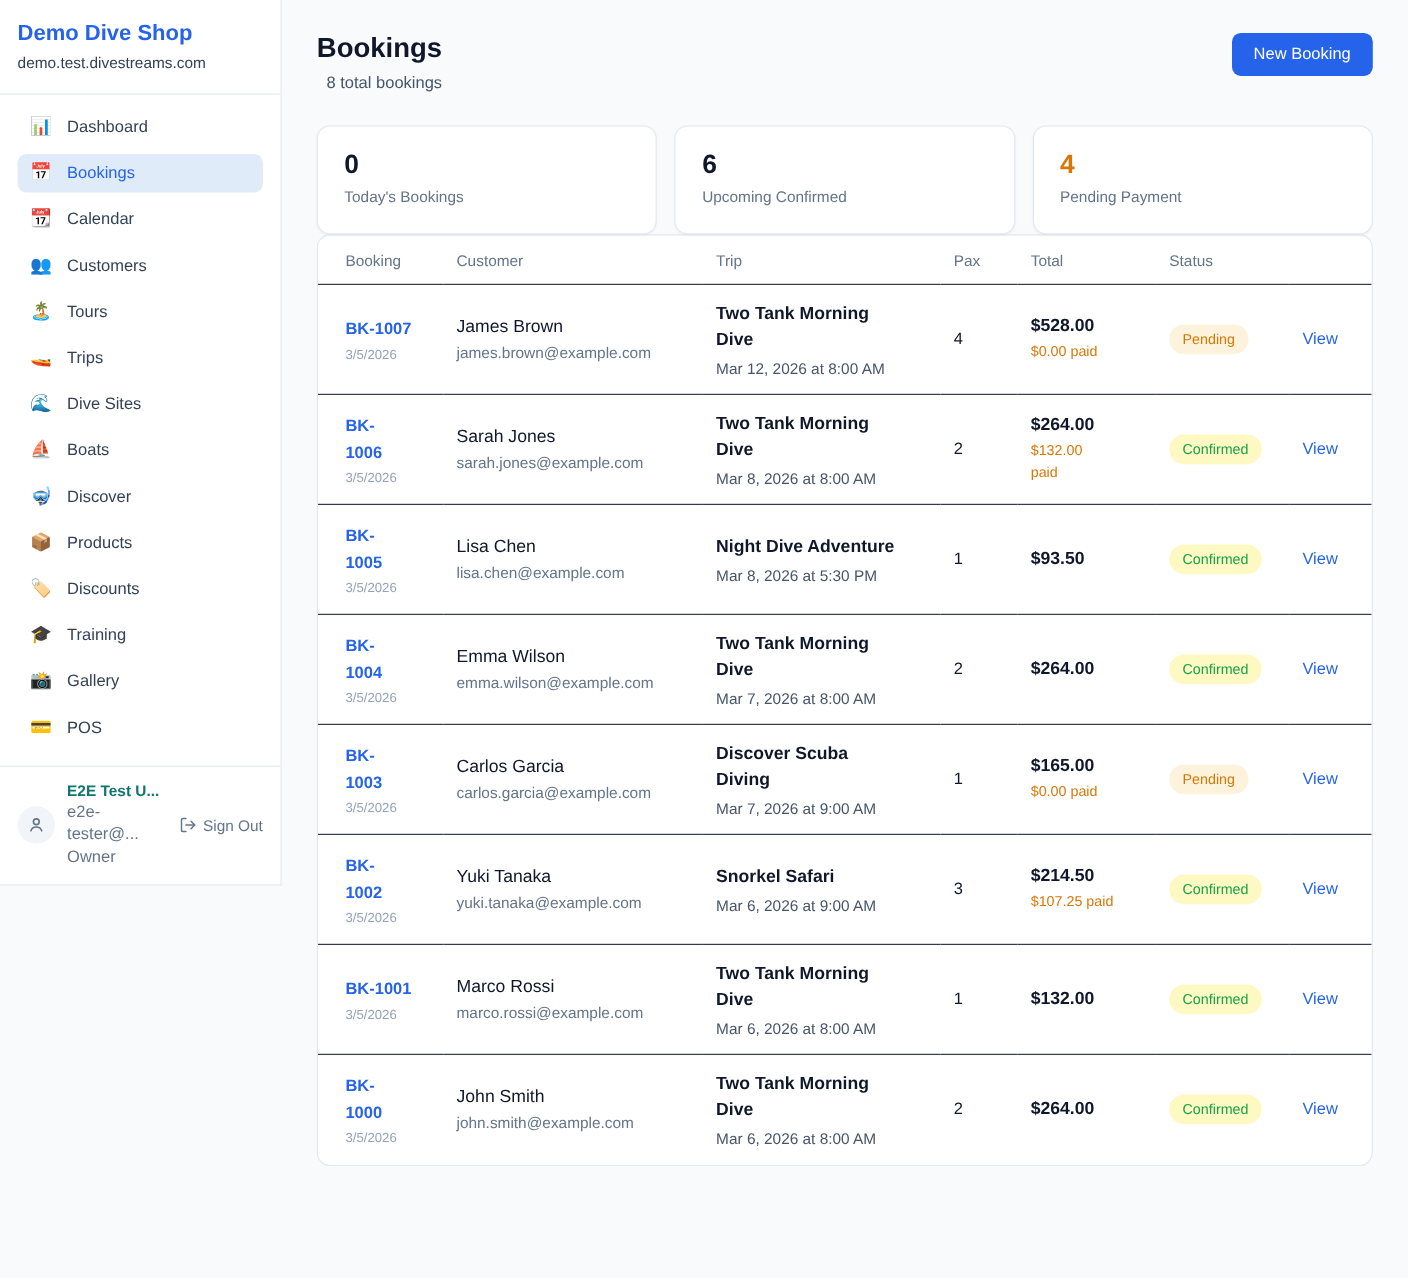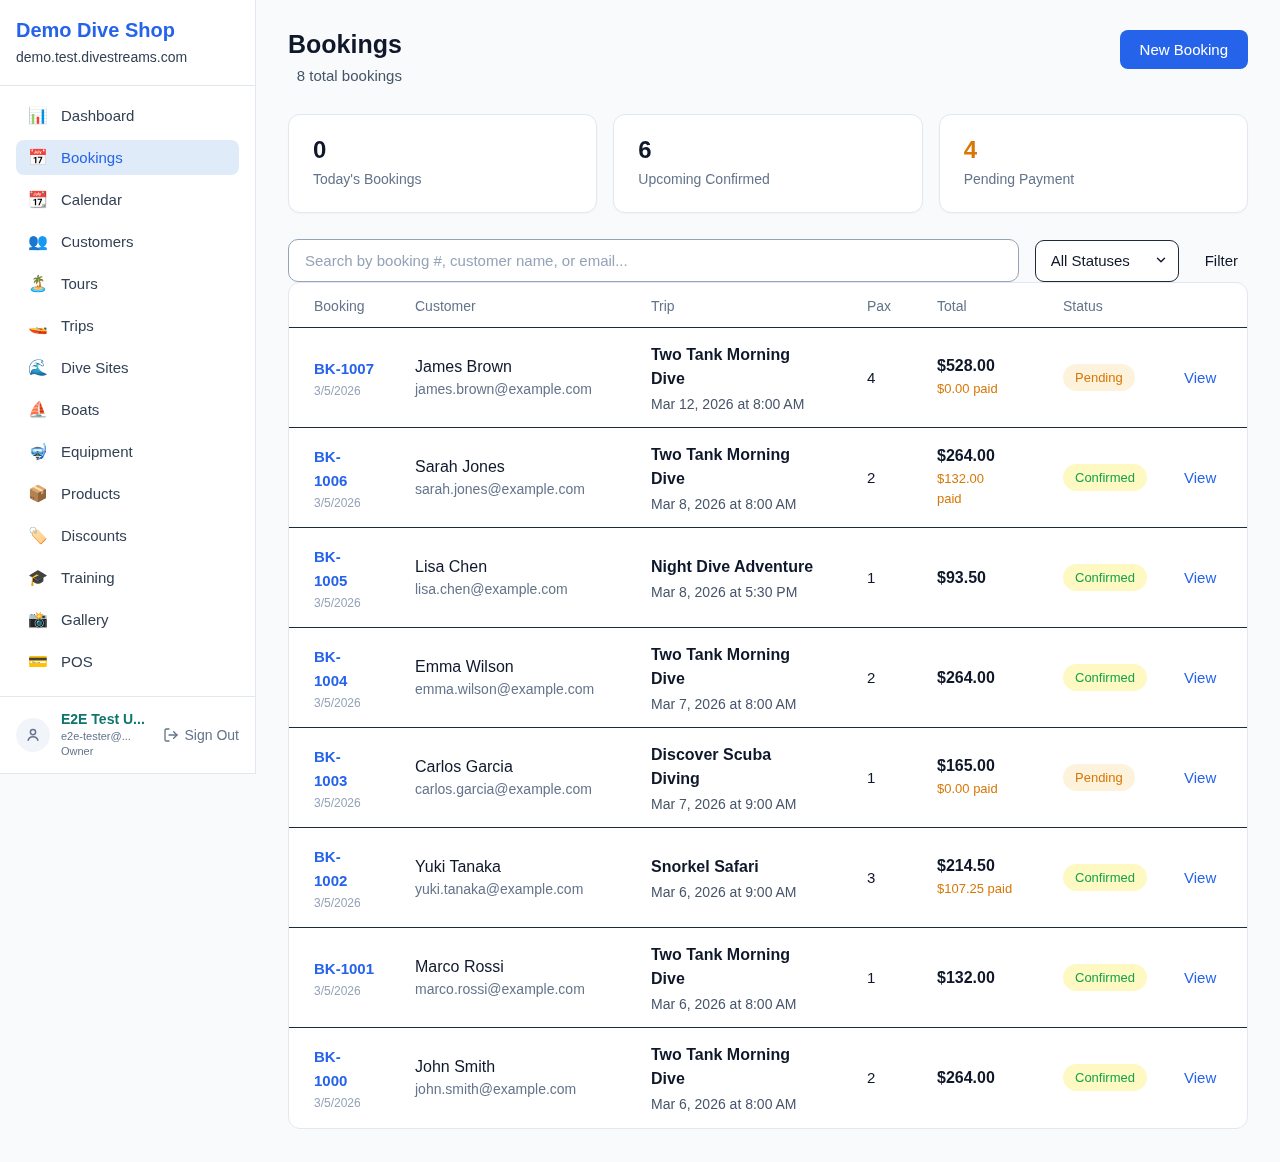--- a/index.html
+++ b/index.html
@@ -31,21 +31,21 @@
   .user-box {
     border-top: 1px solid #E2E8F0; padding: 14px 16px;
     display: flex; align-items: center; gap: 11px;
   }
   .avatar {
     width: 34px; height: 34px; flex: none; border-radius: 50%;
     background: #F1F5F9; display: flex; align-items: center; justify-content: center;
   }
   .user-info { min-width: 0; }
   .user-name { font-size: 14px; font-weight: 700; color: #0f766e; margin-bottom: 2px; }
-  .user-email, .user-role { font-size: 11px; color: #64748B; line-height: 1.35; }
+  .user-email, .user-role { font-size: 15px; color: #64748B; line-height: 1.35; }
   .signout {
     margin-left: auto; display: flex; align-items: center; gap: 6px;
     color: #64748B; font-size: 14px; cursor: pointer; white-space: nowrap;
   }
 
   
   .main { flex: 1; padding: 30px 32px 30px; }
   .page-head { display: flex; align-items: flex-start; justify-content: space-between; }
   .page-title { font-size: 25px; font-weight: 700; color: #0F172A; }
   .page-sub { font-size: 15px; color: #475569; margin-top: 8px; text-align: right; }
@@ -167,21 +167,21 @@
         <span class="nav-label">Dive Sites</span>
       </div>
 
       <div class="nav-item">
         <span class="nav-icon">⛵</span>
         <span class="nav-label">Boats</span>
       </div>
 
       <div class="nav-item">
         <span class="nav-icon">🤿</span>
-        <span class="nav-label">Equipment</span>
+        <span class="nav-label">Discover</span>
       </div>
 
       <div class="nav-item">
         <span class="nav-icon">📦</span>
         <span class="nav-label">Products</span>
       </div>
 
       <div class="nav-item">
         <span class="nav-icon">🏷️</span>
         <span class="nav-label">Discounts</span>
@@ -244,32 +244,20 @@
       <div class="stat-card">
         <div class="stat-value" style="color: rgb(15, 23, 42);">6</div>
         <div class="stat-label">Upcoming Confirmed</div>
       </div>
       <div class="stat-card">
         <div class="stat-value" style="color: rgb(217, 119, 6);">4</div>
         <div class="stat-label">Pending Payment</div>
       </div>
     </div>
 
-    <div class="filter-row">
-      <input class="search-input" type="text" placeholder="Search by booking #, customer name, or email..." style="">
-      <div class="select-wrap">
-        <select class="status-select">
-          <option>All Statuses</option>
-        </select>
-        <svg class="select-chevron" width="14" height="14" viewBox="0 0 24 24" fill="none" stroke="#0F172A" stroke-width="2.4" stroke-linecap="round" stroke-linejoin="round">
-          <polyline points="6 9 12 15 18 9"></polyline>
-        </svg>
-      </div>
-      <div class="filter-label">Filter</div>
-    </div>
 
     <div class="table-card">
       <table>
         <colgroup>
           <col class="col-booking">
             <col class="col-customer">
             <col class="col-trip">
           <col class="col-pax">
             <col class="col-total">
             <col class="col-status">

